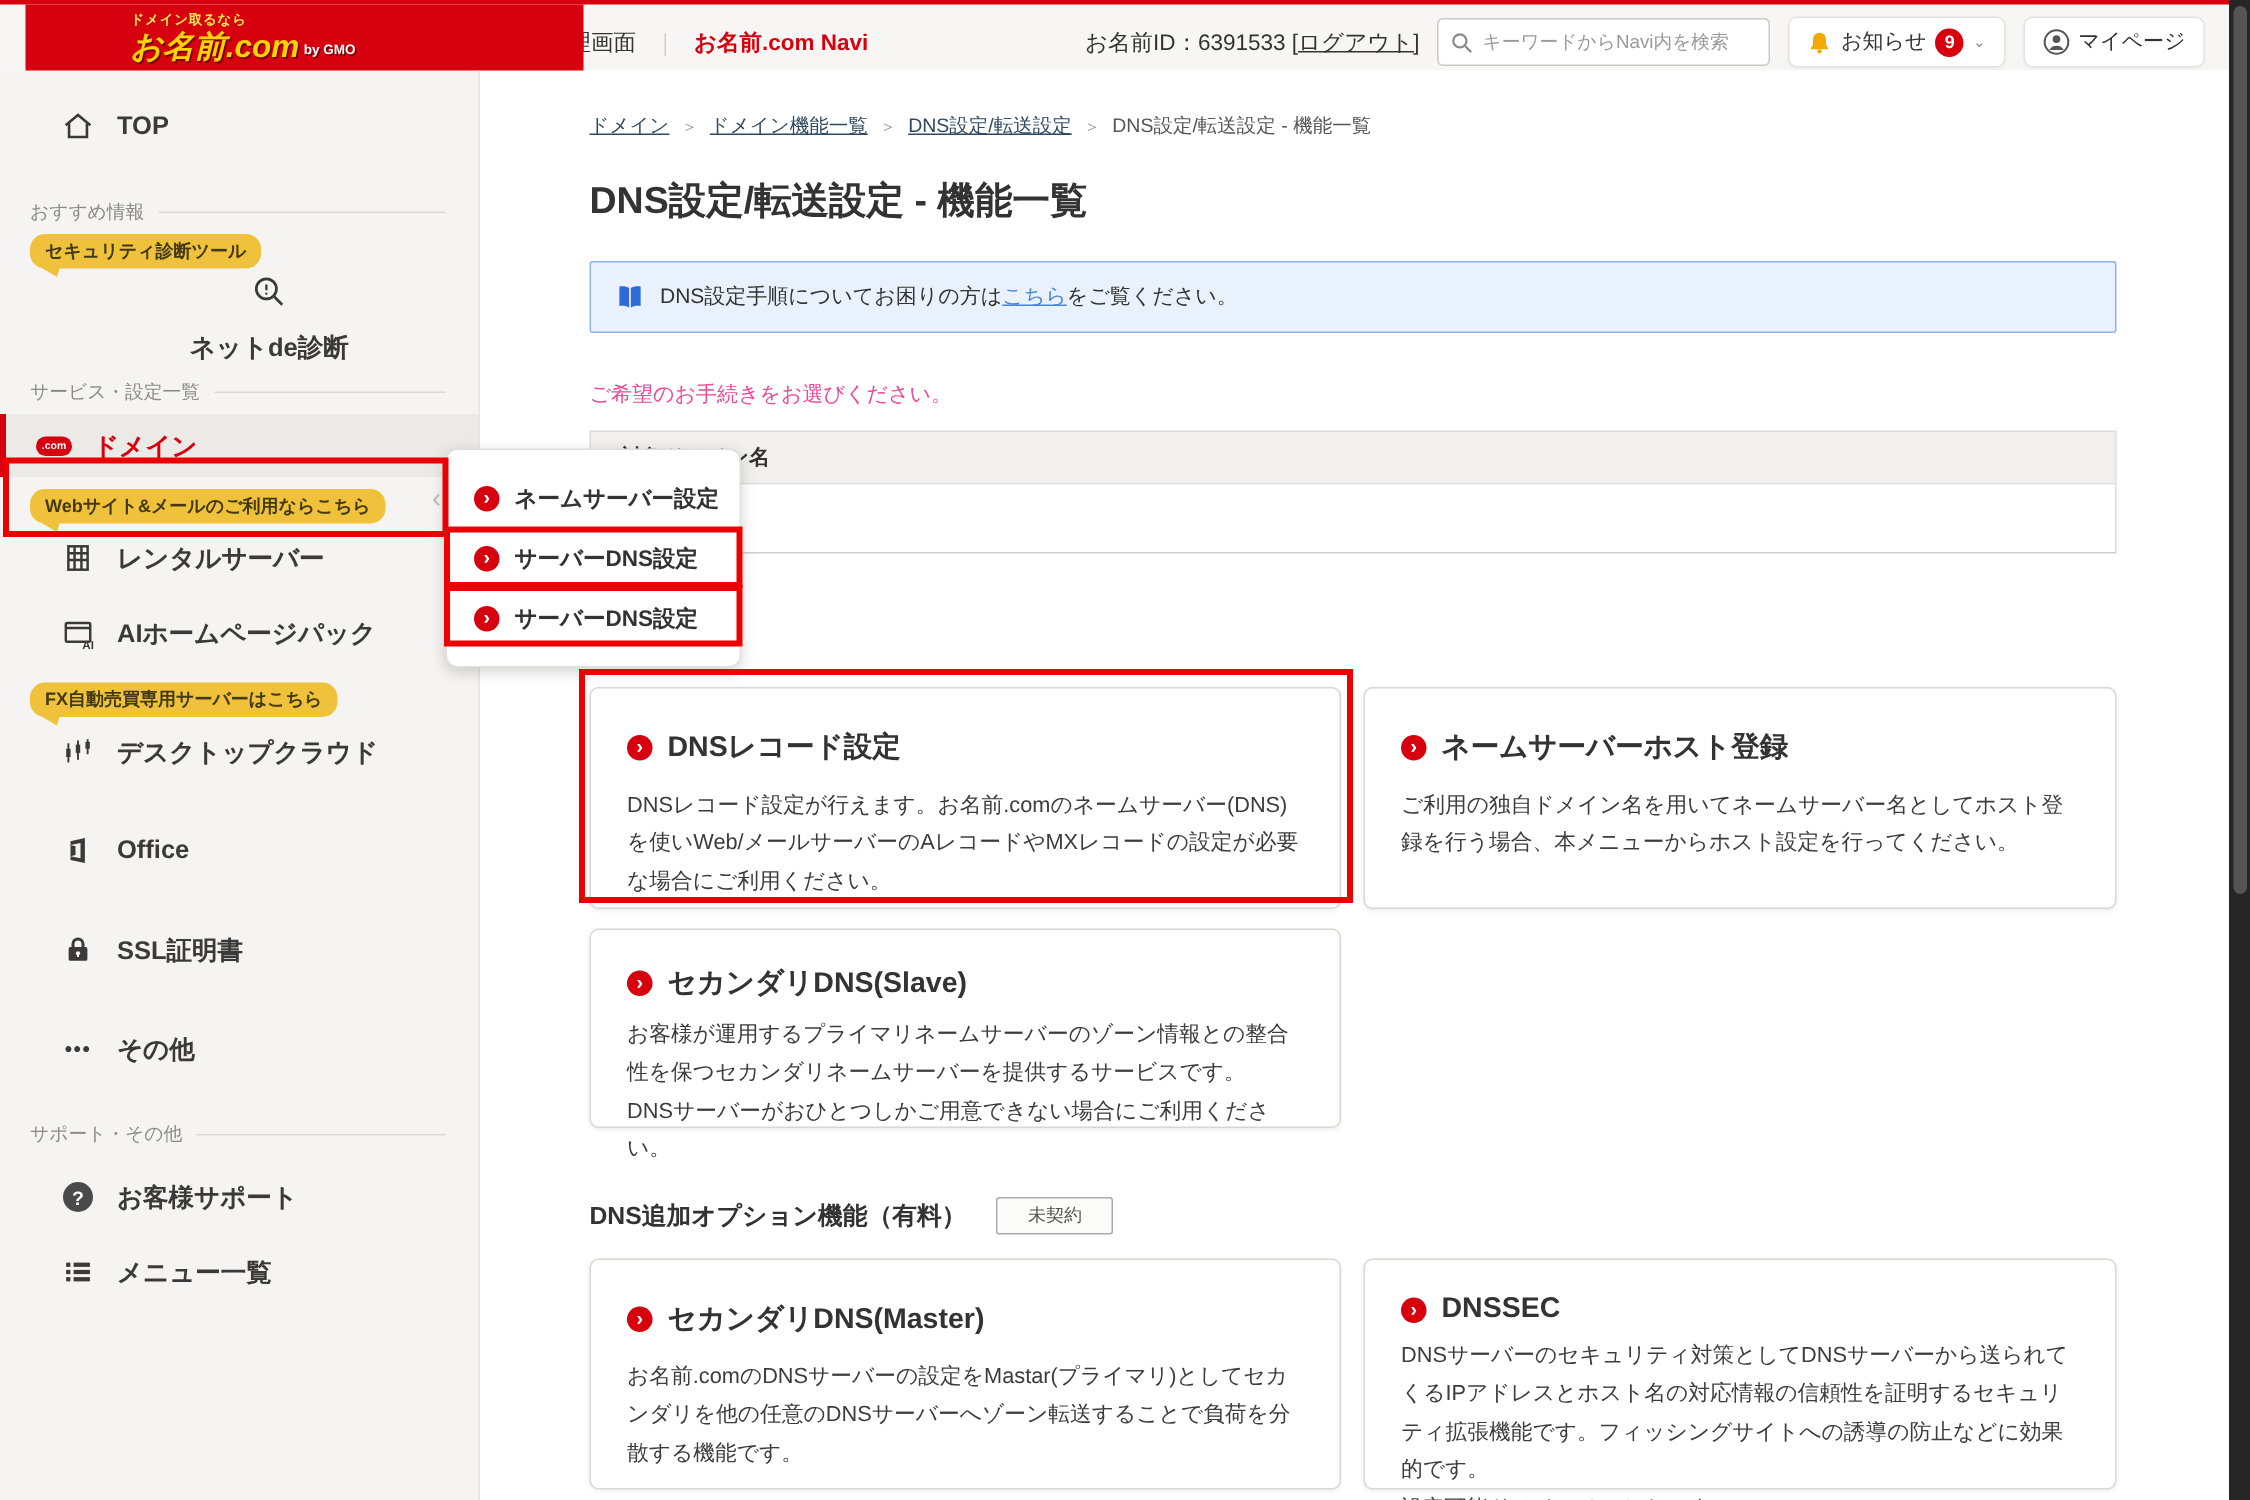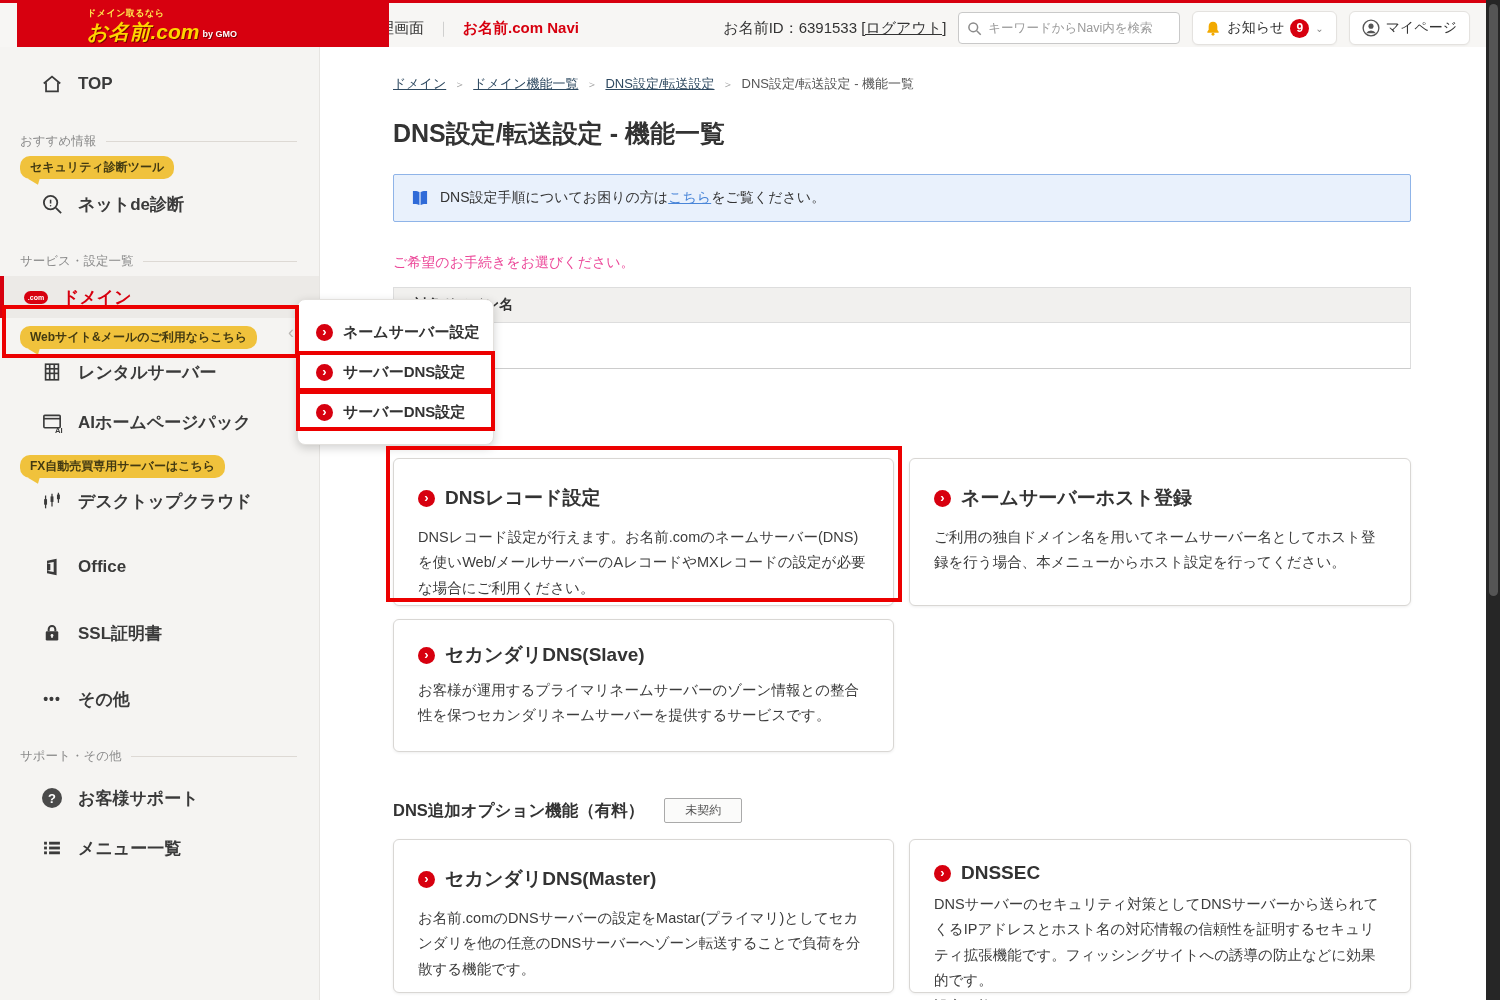--- a/index.html
+++ b/index.html
@@ -145,21 +145,21 @@
             <path d="M5.5 10v10h13V10"></path>
           </svg>
       </span>
       <span>TOP</span>
     </div>
 
     <div class="section-label">
         <span>おすすめ情報</span>
       </div>
     <span class="side-badge">セキュリティ診断ツール</span>
-    <div class="side-item" style="margin-top:4px;">
+    <div class="side-item" style="margin-top:4px;flex-direction:column;">
       <span class="glyph">
         <svg width="23" height="23" viewBox="0 0 24 24" fill="none" stroke="#3a3a3a" stroke-width="1.9">
             <circle cx="10" cy="10" r="7"></circle>
             <line x1="15.5" y1="15.5" x2="21" y2="21"></line>
             <line x1="10" y1="7" x2="10" y2="11" stroke-width="1.6"></line>
             <circle cx="10" cy="13.4" r="0.8" fill="#3a3a3a" stroke="none"></circle>
           </svg>
       </span>
       <span>ネットde診断</span>
     </div>
@@ -326,20 +326,21 @@
       </div>
 
       <div class="cards-row" style="margin-top:13px;">
         <div class="card card-l" style="height:133px; padding-top:22px;">
           <div class="card-title">
             <span class="rc-icon">›</span>
             <span>セカンダリDNS(Slave)</span>
           </div>
           <div class="card-desc" style="margin-top:10px;">
             <div>お客様が運用するプライマリネームサーバーのゾーン情報との整合性を保つセカンダリネームサーバーを提供するサービスです。</div>
+            <div>DNSサーバーがおひとつしかご用意できない場合にご利用ください。</div>
           </div>
         </div>
       </div>
 
       <div class="option-heading">
         <span class="oh-text">DNS追加オプション機能（有料）</span>
         <span class="mini-badge">未契約</span>
       </div>
 
       <div class="cards-row" style="margin-top:16px;">

